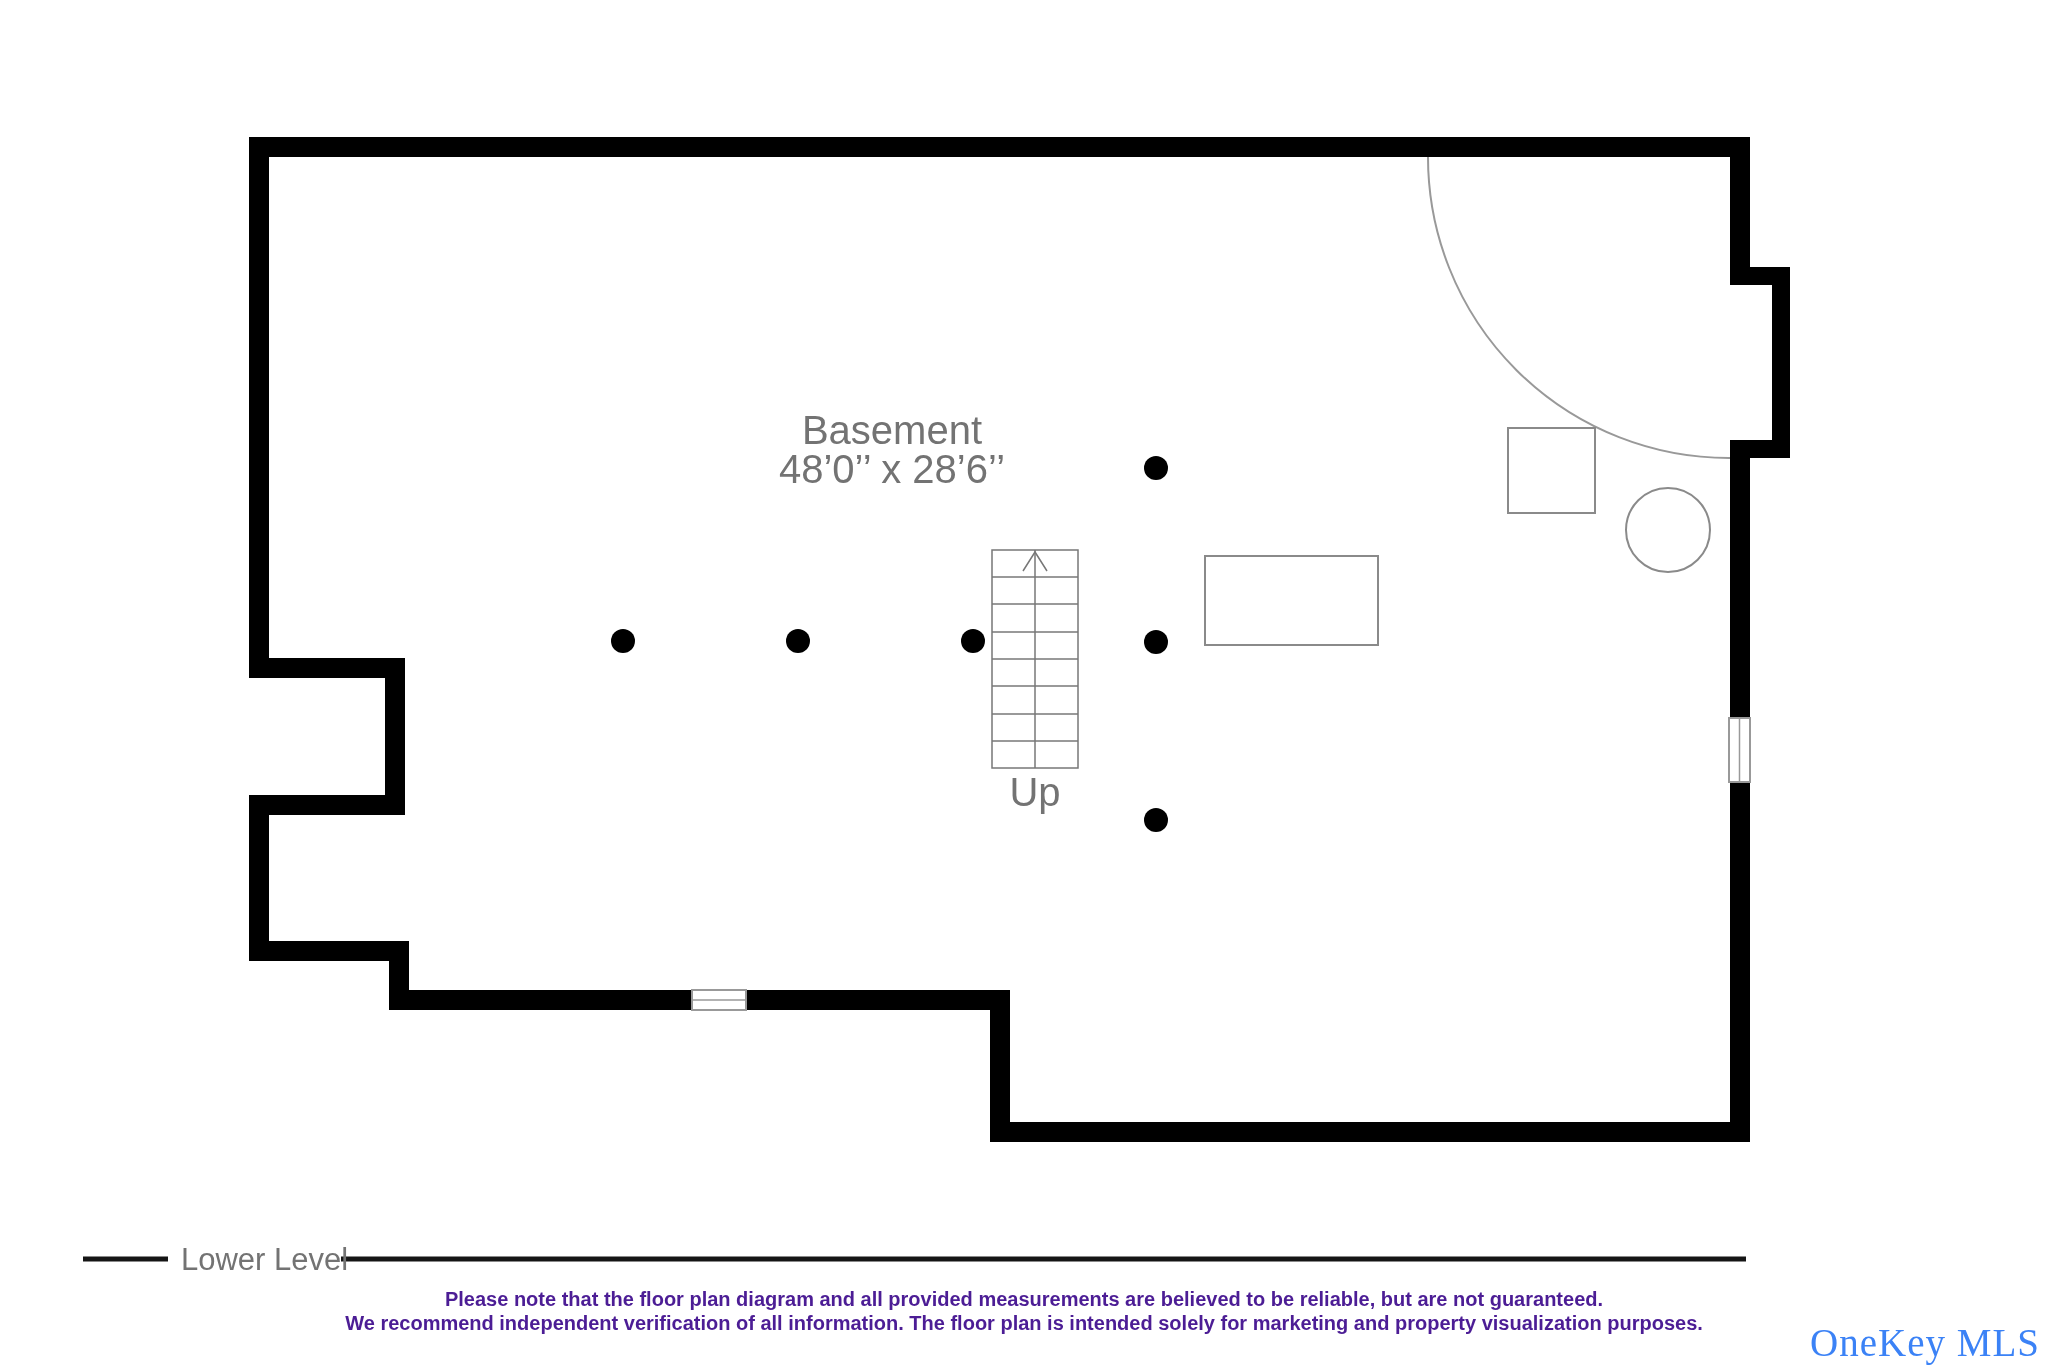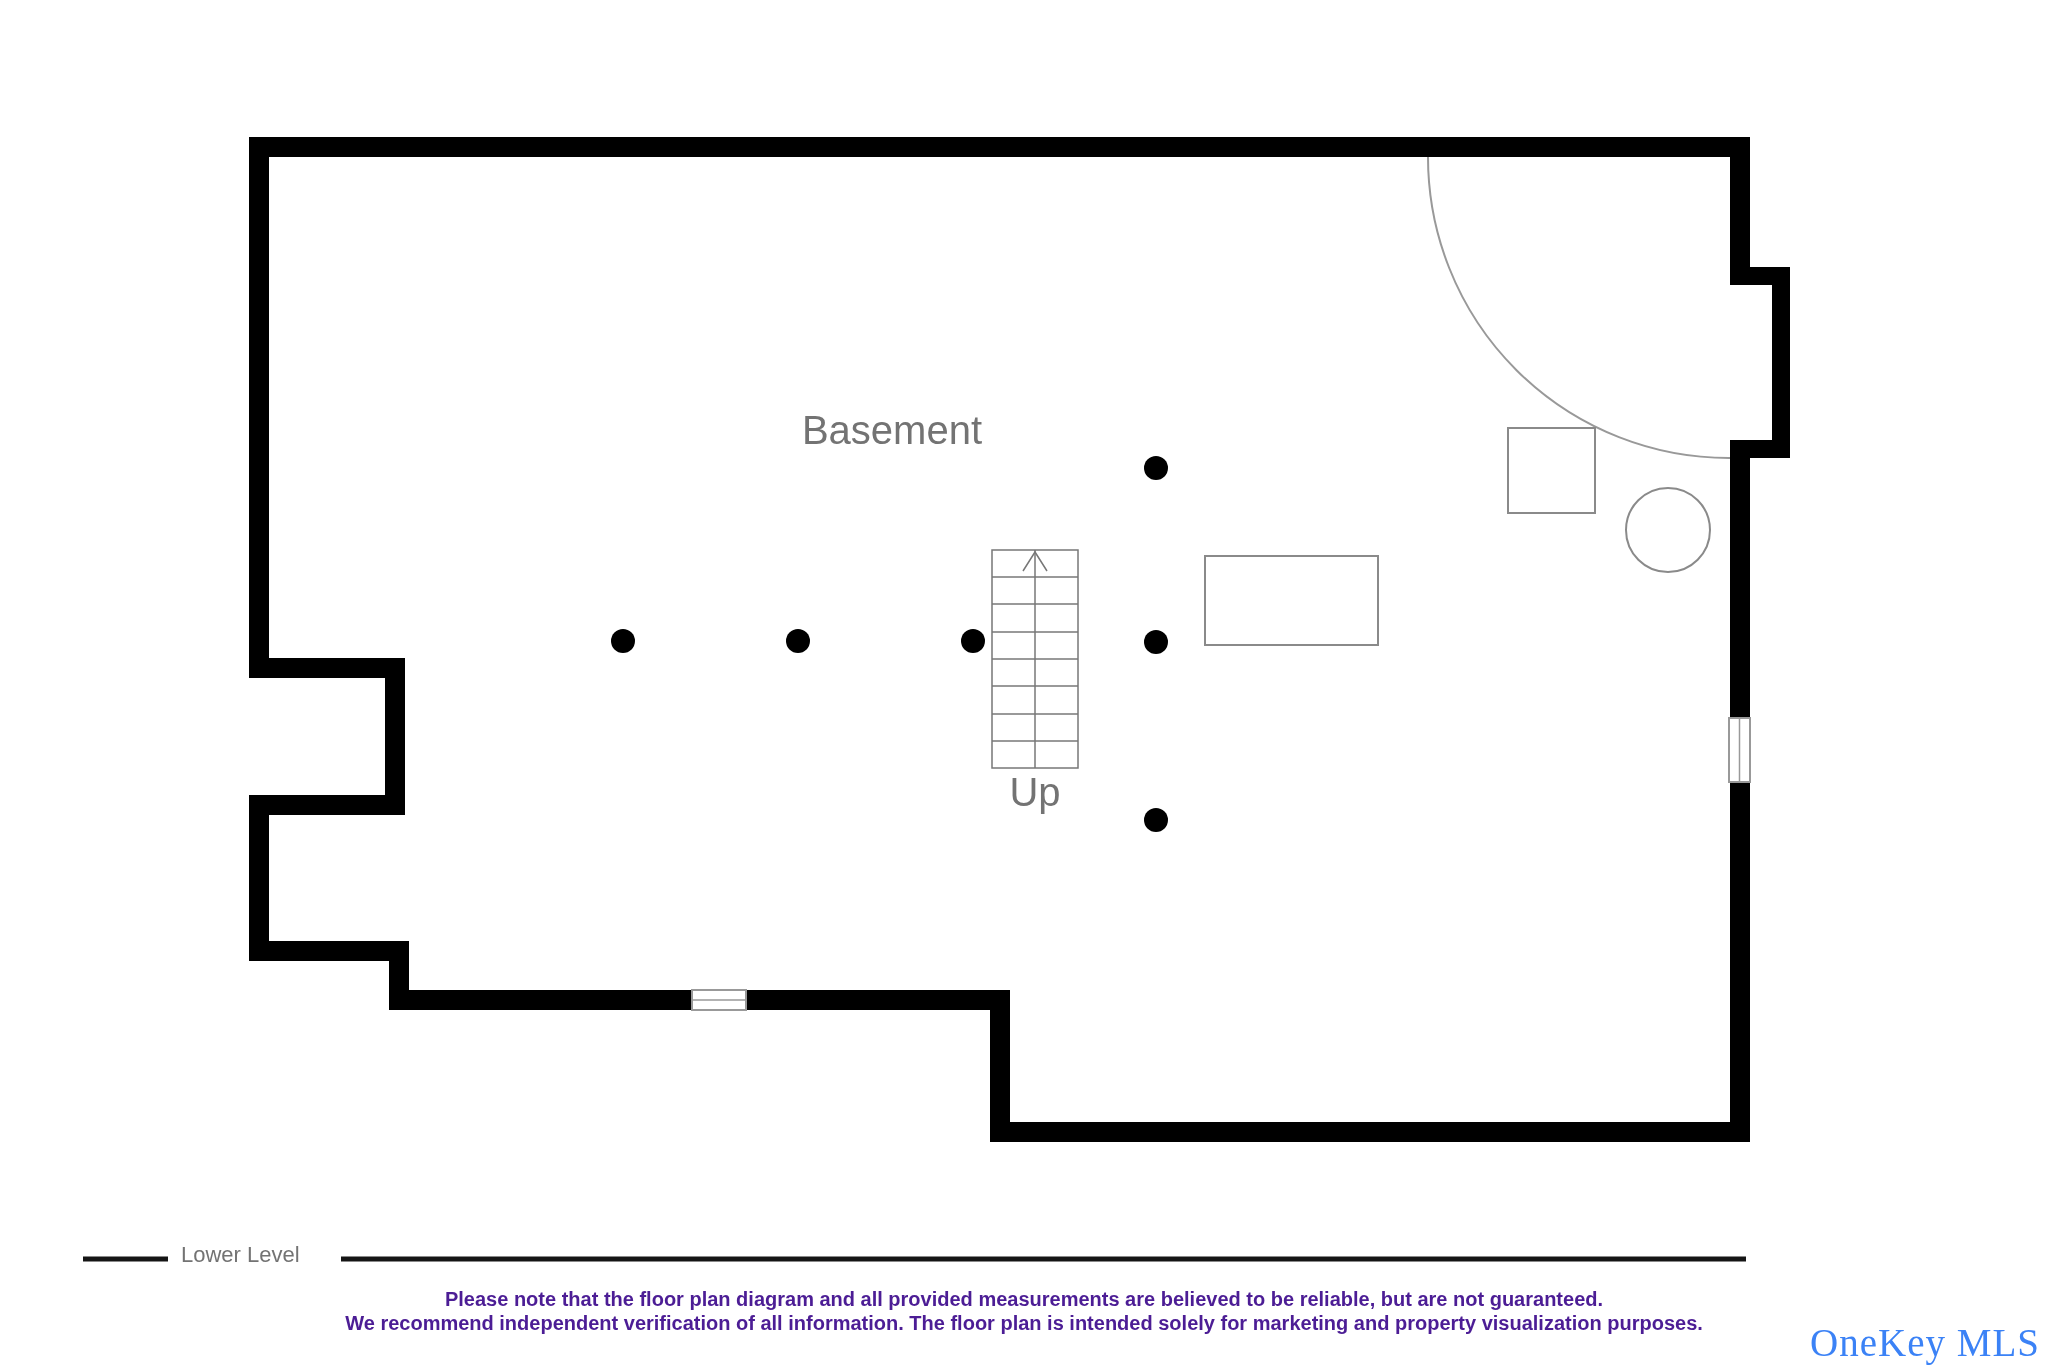--- a/index.html
+++ b/index.html
@@ -43,21 +43,21 @@
     font-size: 40px;
   }
   #mechanical-label {
     left: 1395px;
     top: 688px;
     font-size: 40px;
   }
   #level-label {
     left: 181px;
     top: 1242px;
-    font-size: 22px;
+    font-size: 31px;
   }
   #disclaimer {
     position: absolute;
     left: 0;
     top: 1287px;
     width: 2048px;
     text-align: center;
     font-size: 20px;
     font-weight: 700;
     line-height: 24px;
@@ -141,20 +141,21 @@
     </g>
 
     <g stroke="#151515" stroke-width="5">
       <line x1="83" y1="1259" x2="168" y2="1259"></line>
       <line x1="341" y1="1259" x2="1746" y2="1259"></line>
     </g>
   </svg>
 
   <div id="room-label" class="label">
     <div>Basement</div>
+    <div>48’0’’ x 28’6’’</div>
   </div>
 
   <div id="up-label" class="label">Up</div>
 
 
   <div id="level-label" class="label">Lower Level</div>
 
   <div id="disclaimer">
     <div>Please note that the floor plan diagram and all provided measurements are believed to be reliable, but are not guaranteed.</div>
     <div>We recommend independent verification of all information. The floor plan is intended solely for marketing and property visualization purposes.</div>

